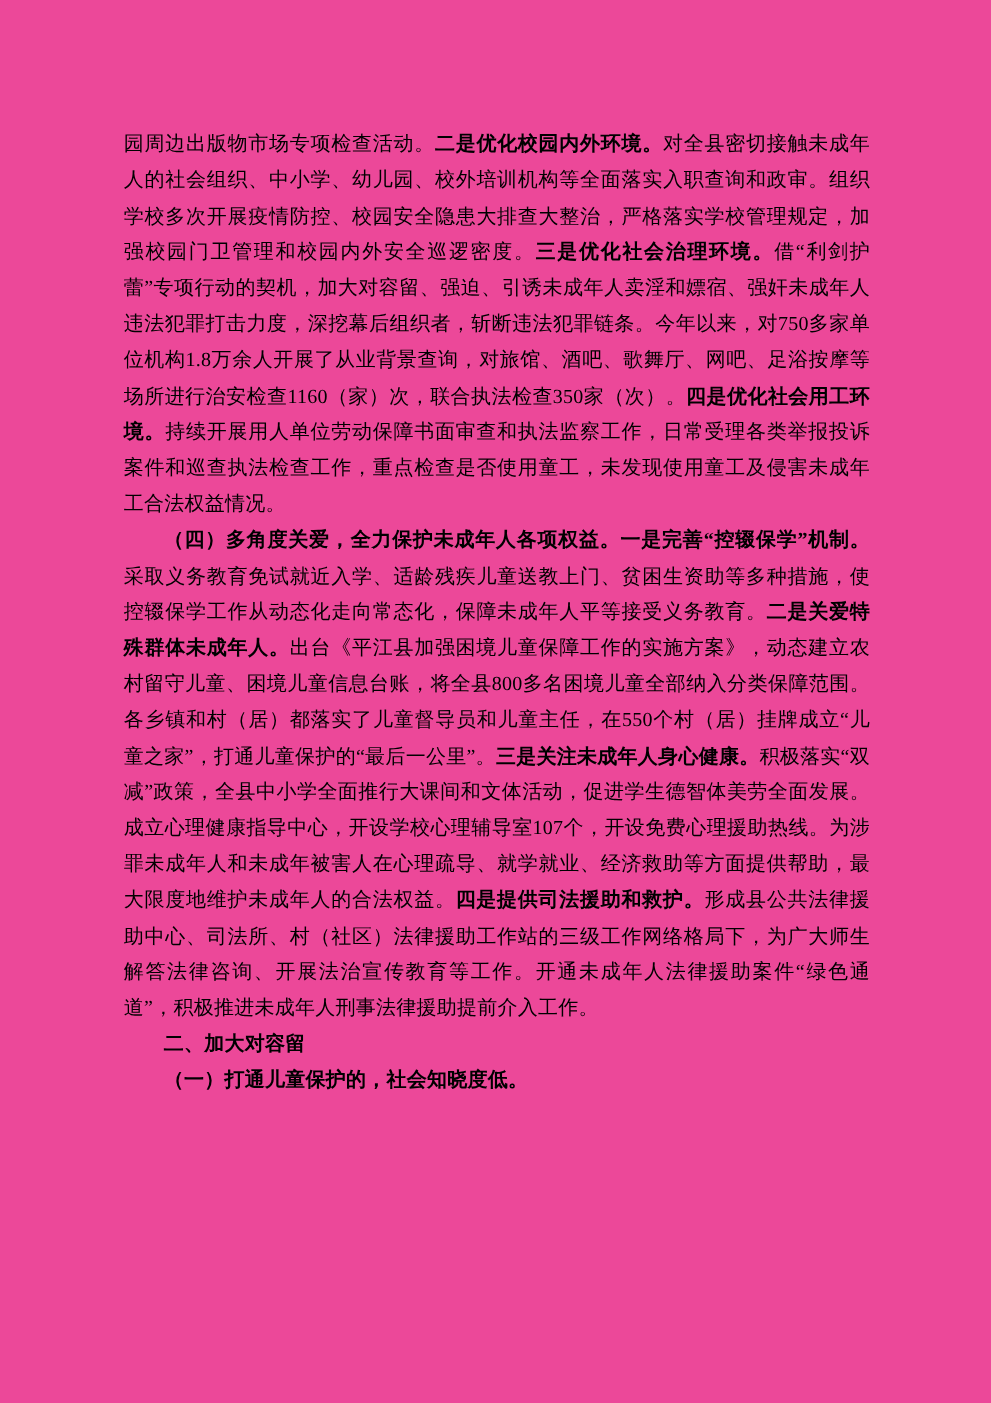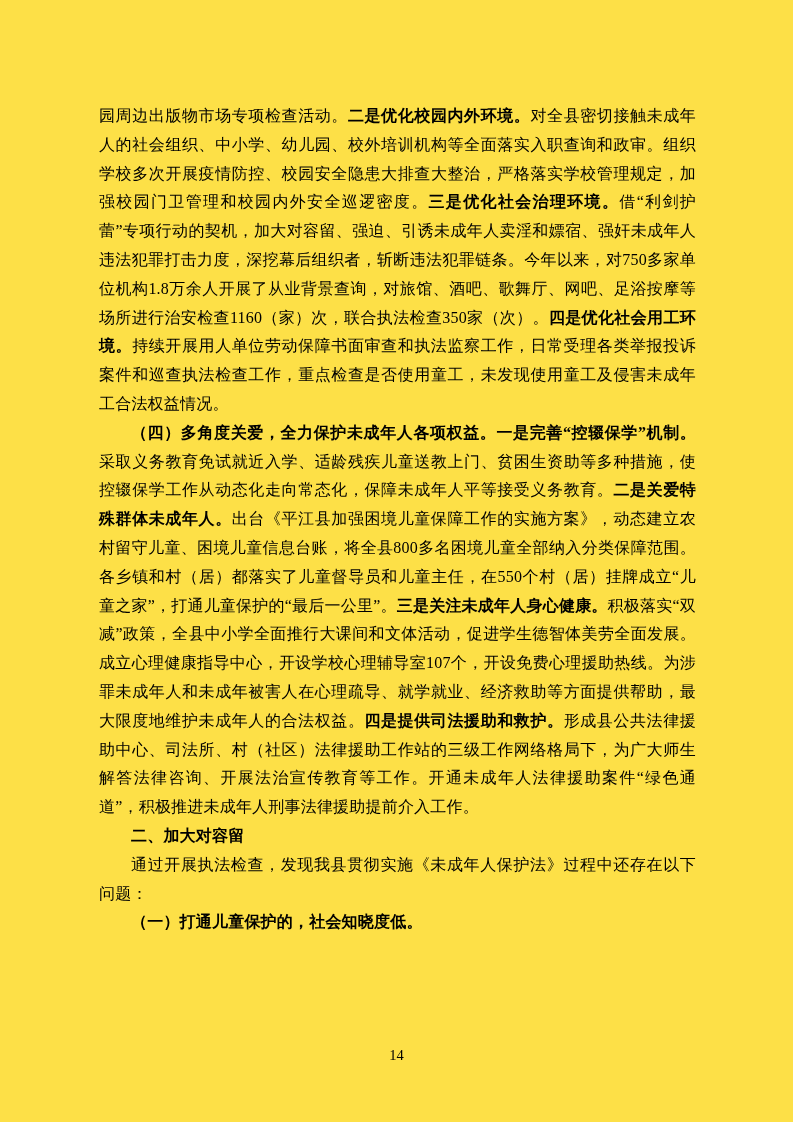--- a/index.html
+++ b/index.html
@@ -9,21 +9,21 @@
     height: 1122px;
     position: relative;
     font-family: "Liberation Serif", "DejaVu Serif", serif;
     color: #000000;
   }
   .page {
     position: absolute;
     inset: 0;
     width: 793px;
     height: 1122px;
-    background: #fde047;
+    background: #ec4899;
     overflow: hidden;
   }
   .content {
     position: absolute;
     top: 102px;
     left: 99px;
     width: 597px;
     font-size: 16px;
     line-height: 28.8px;
     text-align: justify;
@@ -49,17 +49,15 @@
   }
 </style>
 </head>
 <body>
 
 <div class="page">
   <div class="content">
     <p class="para no-indent"><span class="run">园周边出版物市场专项检查活动。</span><span class="run bold">二是优化校园内外环境。</span><span class="run">对全县密切接触未成年人的社会组织、中小学、幼儿园、校外培训机构等全面落实入职查询和政审。组织学校多次开展疫情防控、校园安全隐患大排查大整治，严格落实学校管理规定，加强校园门卫管理和校园内外安全巡逻密度。</span><span class="run bold">三是优化社会治理环境。</span><span class="run">借“利剑护蕾”专项行动的契机，加大对容留、强迫、引诱未成年人卖淫和嫖宿、强奸未成年人违法犯罪打击力度，深挖幕后组织者，斩断违法犯罪链条。今年以来，对750多家单位机构1.8万余人开展了从业背景查询，对旅馆、酒吧、歌舞厅、网吧、足浴按摩等场所进行治安检查1160（家）次，联合执法检查350家（次）。</span><span class="run bold">四是优化社会用工环境。</span><span class="run">持续开展用人单位劳动保障书面审查和执法监察工作，日常受理各类举报投诉案件和巡查执法检查工作，重点检查是否使用童工，未发现使用童工及侵害未成年工合法权益情况。</span></p>
     <p class="para"><span class="run bold">（四）多角度关爱，全力保护未成年人各项权益。一是完善“控辍保学”机制。</span><span class="run">采取义务教育免试就近入学、适龄残疾儿童送教上门、贫困生资助等多种措施，使控辍保学工作从动态化走向常态化，保障未成年人平等接受义务教育。</span><span class="run bold">二是关爱特殊群体未成年人。</span><span class="run">出台《平江县加强困境儿童保障工作的实施方案》，动态建立农村留守儿童、困境儿童信息台账，将全县800多名困境儿童全部纳入分类保障范围。各乡镇和村（居）都落实了儿童督导员和儿童主任，在550个村（居）挂牌成立“儿童之家”，打通儿童保护的“最后一公里”。</span><span class="run bold">三是关注未成年人身心健康。</span><span class="run">积极落实“双减”政策，全县中小学全面推行大课间和文体活动，促进学生德智体美劳全面发展。成立心理健康指导中心，开设学校心理辅导室107个，开设免费心理援助热线。为涉罪未成年人和未成年被害人在心理疏导、就学就业、经济救助等方面提供帮助，最大限度地维护未成年人的合法权益。</span><span class="run bold">四是提供司法援助和救护。</span><span class="run">形成县公共法律援助中心、司法所、村（社区）法律援助工作站的三级工作网络格局下，为广大师生解答法律咨询、开展法治宣传教育等工作。开通未成年人法律援助案件“绿色通道”，积极推进未成年人刑事法律援助提前介入工作。</span></p>
     <p class="para"><span class="run bold">二、加大对容留</span></p>
-    <p class="para"><span class="run">通过开展执法检查，发现我县贯彻实施《未成年人保护法》过程中还存在以下问题：</span></p>
     <p class="para"><span class="run bold">（一）打通儿童保护的，社会知晓度低。</span></p>
   </div>
-  <div class="footer">14</div>
 </div>
 
 </body></html>

